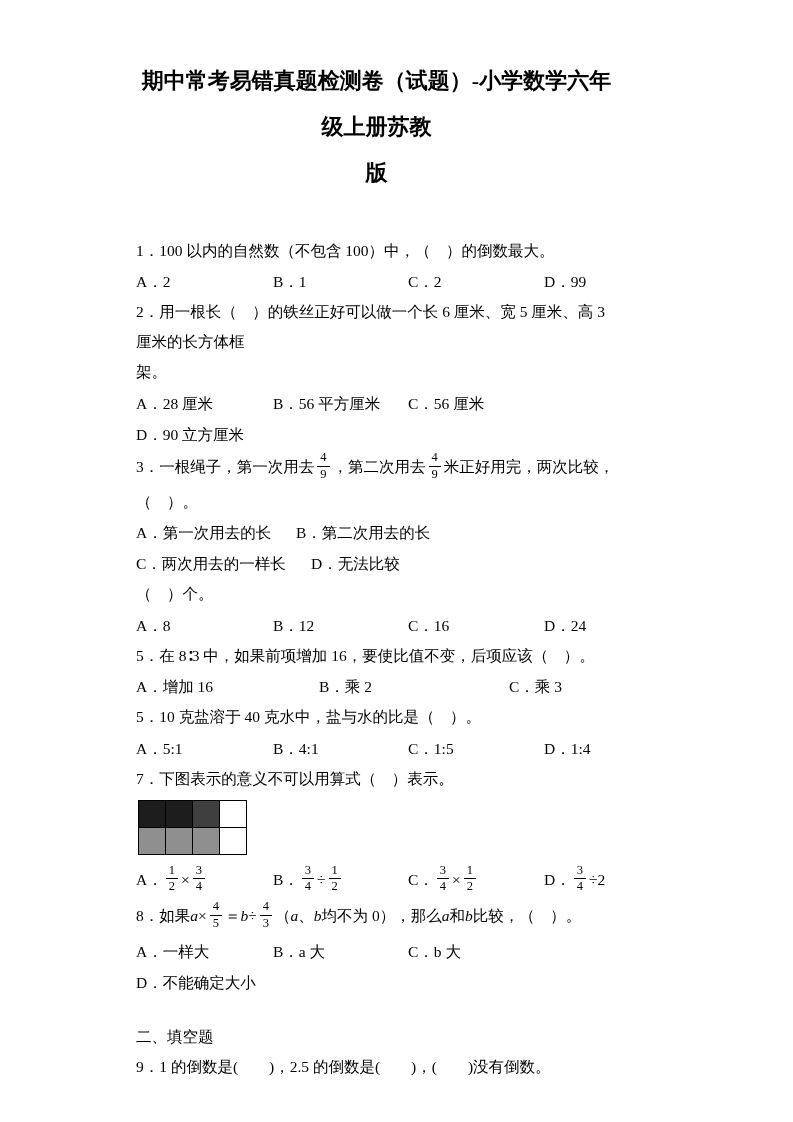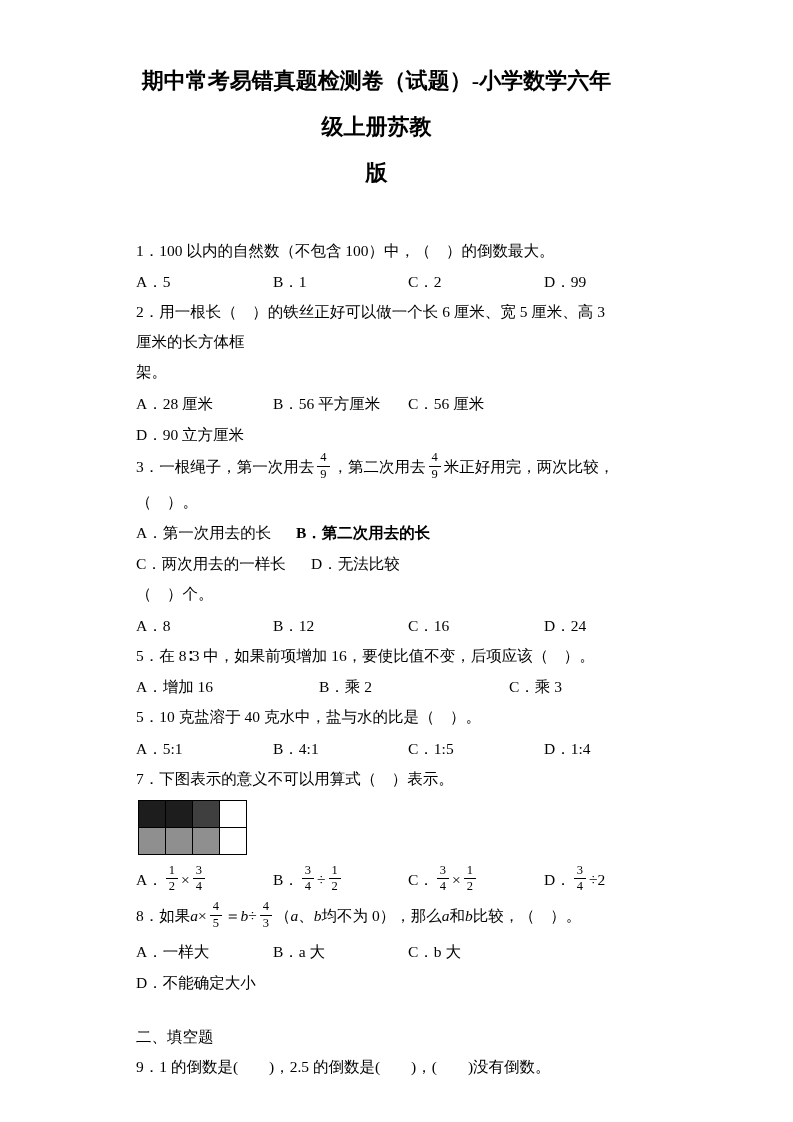--- a/index.html
+++ b/index.html
@@ -11,21 +11,21 @@
     font-size:15.5px;
   }
   h1{font-size:22px;font-weight:700;text-align:center;line-height:46px;margin:8px 0 40px 0;}
   h1 .tl{display:block;}
   p{margin:0;line-height:30px;}
   .opts .o{display:inline-block;vertical-align:middle;}
   .o1{width:137px;}
   .o2{width:135px;}
   .o3{width:136px;}
   .opts-wide .o1{width:160px;}
-  .opts-wide .o2{width:160px;font-weight:bold;}
+  .opts-wide .o2{width:160px;}
   .opts-wide .o3{width:175px;}
   .opts3 .o1{width:183px;}
   .opts3 .o2{width:190px;}
   .frac{display:inline-block;vertical-align:middle;text-align:center;font-size:12.5px;line-height:1.25;margin:0 3px 4px 3px;}
   .fn{display:block;border-bottom:1px solid #000;padding:0 3px;}
   .fd{display:block;padding:0 3px;}
   .it{font-style:italic;}
   .grid{display:grid;grid-template-columns:repeat(4,27px);grid-auto-rows:27px;width:-moz-fit-content;width:fit-content;border-right:1px solid #000;border-bottom:1px solid #000;margin:6px 0 8px 2px;}
   .cell{border-left:1px solid #000;border-top:1px solid #000;}
   .sec2{margin-top:24px;}
@@ -36,21 +36,21 @@
 <div class="page">
 
   <h1>
     <span class="tl">期中常考易错真题检测卷（试题）-小学数学六年级上册苏教</span>
     <span class="tl">版</span>
   </h1>
 
 
   <p>1．100 以内的自然数（不包含 100）中，（　）的倒数最大。</p>
   <p class="opts">
-    <span class="o o1">A．5</span><span class="o o2">B．1</span><span class="o o3">C．2</span><span class="o">D．99</span>
+    <span class="o o1">A．2</span><span class="o o2">B．1</span><span class="o o3">C．2</span><span class="o">D．99</span>
   </p>
 
   <p>2．用一根长（　）的铁丝正好可以做一个长 6 厘米、宽 5 厘米、高 3 厘米的长方体框</p>
   <p>架。</p>
   <p class="opts">
     <span class="o o1">A．28 厘米</span><span class="o o2">B．56 平方厘米</span><span class="o o3">C．56 厘米</span><span class="o">D．90 立方厘米</span>
   </p>
 
   <p>
     <span>3．一根绳子，第一次用去</span><span class="frac"><span class="fn">4</span><span class="fd">9</span></span><span>，第二次用去</span><span class="frac"><span class="fn">4</span><span class="fd">9</span></span><span>米正好用完，两次比较，（　）。</span>

